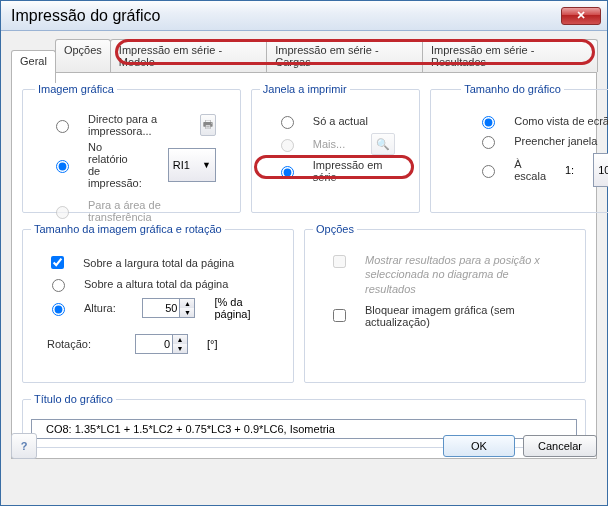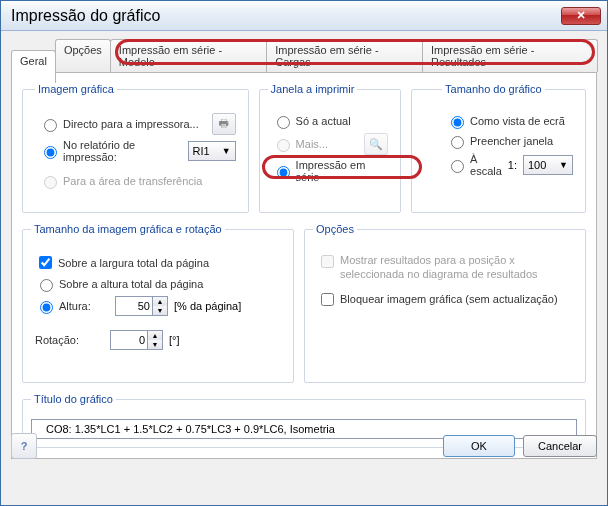--- a/index.html
+++ b/index.html
@@ -30,32 +30,32 @@
     position:absolute; border:3px solid #c1272d; border-radius: 18px;
     left: 104px; top: 0px; width: 480px; height: 26px; pointer-events:none; z-index: 5;
   }
   .panel { border:1px solid #b5b5b5; background:#fff; padding:10px; position:relative; }
 
   fieldset {
     border:1px solid #cfd7e5; border-radius:2px; margin:0; padding: 14px 8px 8px 8px;
   }
   legend { color:#14459d; padding: 0 3px; }
 
-  .row { display:flex; align-items:center; margin: 4px 4px; }
+  .row { display:flex; align-items:center; margin: 4px 16px; gap: 13px; }
   .radio, .check { width:13px; height:13px; margin-right:6px; }
   .disabled { color:#a0a0a0; }
 
   .cols { display:flex; gap:10px; }
   .col-left { width: 272px; padding-left: 12px; }
   .col-mid { width: 170px; position:relative; }
   .col-right { flex:1; }
 
   .select {
     display:inline-flex; align-items:center; justify-content:space-between;
-    border:1px solid #8e9bb1; background:linear-gradient(#fff,#e9e9ef); height:20px; padding:0 4px;
+    border:1px solid #8e9bb1; background:linear-gradient(#fff,#e9e9ef); height:34px; padding:0 4px;
     min-width:48px;
   }
   .select .arrow { margin-left:4px; font-size:9px; }
   .icon-btn {
     width:24px; height:22px; border:1px solid #c0c6d1; background:linear-gradient(#fcfcfc,#e7e9ee);
     border-radius:2px; display:inline-flex; align-items:center; justify-content:center; color:#888;
   }
 
   .spinner {
     display:inline-flex; align-items:center; border:1px solid #8e9bb1; height:20px; background:#fff;
@@ -222,21 +222,21 @@
                 </span>
             </span>
             <span class="unit">[°]</span>
           </div>
         </fieldset>
 
         <fieldset class="g2-right" style="height:160px;">
           <legend>Opções</legend>
           <div class="row disabled" style="align-items:flex-start;">
             <input type="checkbox" class="check" disabled="" style="margin-top: 2px;">
-            <span style="line-height:1.3;">Mostrar resultados para a posição x seleccionada no diagrama de resultados</span>
+            <span style="line-height:1.3;font-style:italic;">Mostrar resultados para a posição x seleccionada no diagrama de resultados</span>
           </div>
           <div class="row" style="margin-top:8px;">
             <input type="checkbox" class="check" style="">
             <span class="label">Bloquear imagem gráfica (sem actualização)</span>
           </div>
         </fieldset>
       </div>
 
       <fieldset style="margin-top:10px;">
         <legend>Título do gráfico</legend>

